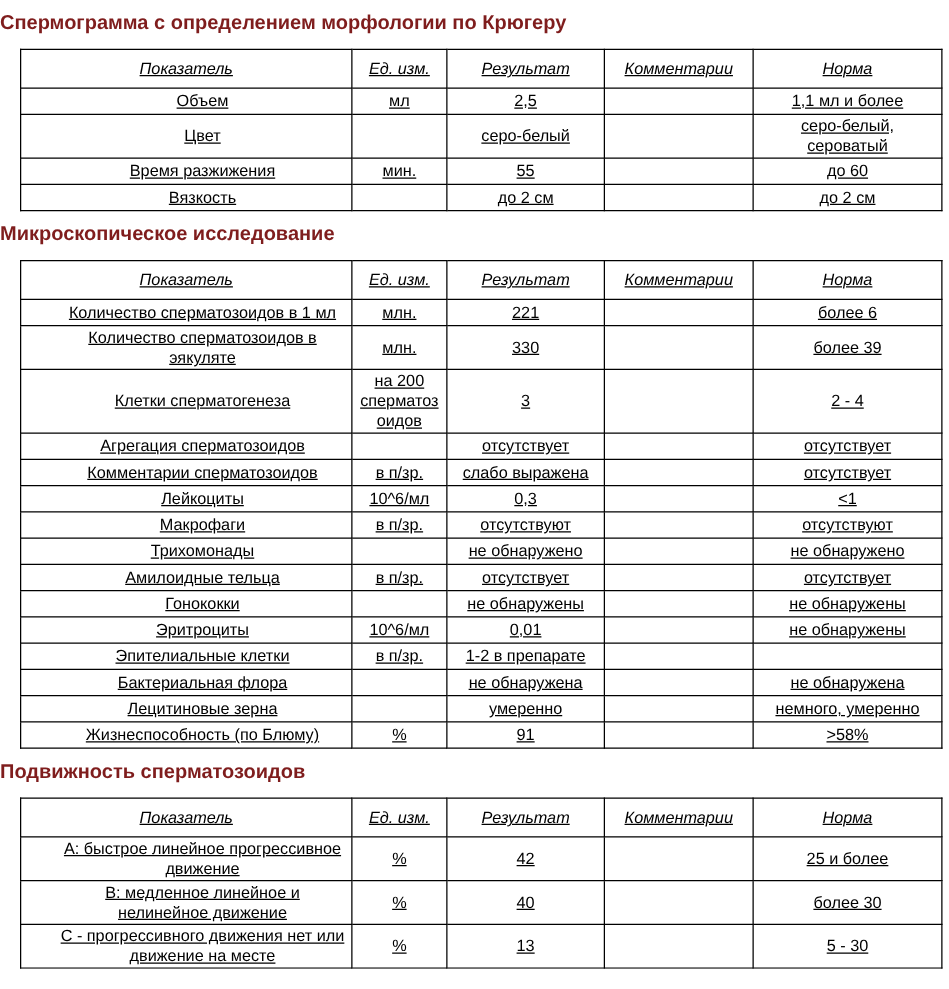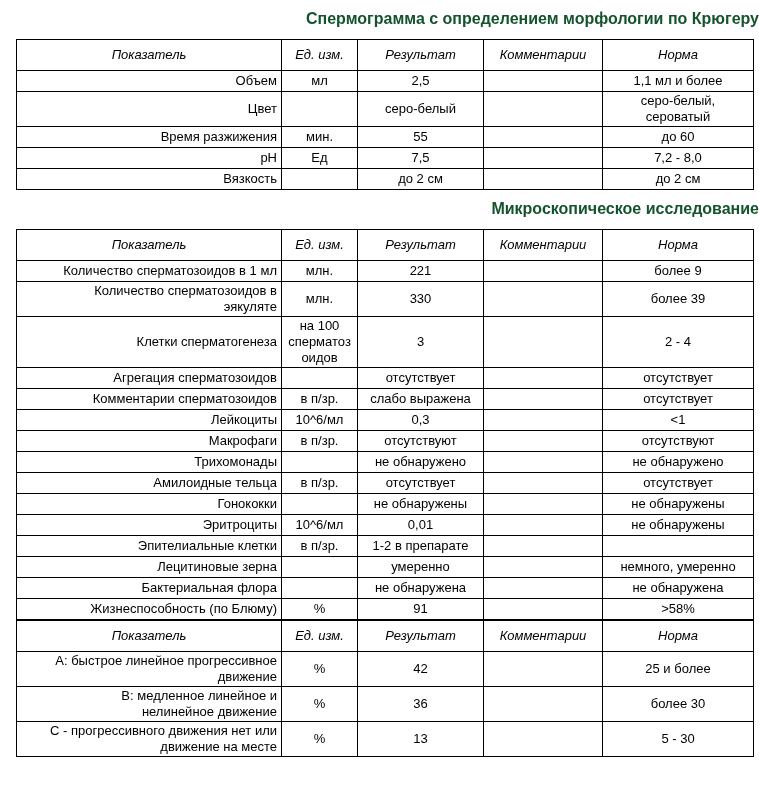--- a/index.html
+++ b/index.html
@@ -10,49 +10,50 @@
     color: #000000;
   }
   .doc {
     width: 759px;
     box-sizing: border-box;
     padding-top: 6px;
   }
   .section-title {
     font-size: 16px;
     font-weight: bold;
-    text-align: right;
+    text-align: left;
     margin: 10px 0 11px 0;
-    color: #14532d;
+    color: #7f1d1d;
   }
   .section-title.first { margin-top: 4px; }
   table.params {
     border-collapse: collapse;
     table-layout: fixed;
     width: 737px;
     margin-left: 16px;
     font-size: 13px;
     line-height: 16px;
+    text-decoration: underline;
   }
   table.params th, table.params td {
     border: 1px solid #000000;
     padding: 1px 4px;
     vertical-align: middle;
     overflow: hidden;
     word-wrap: break-word;
     white-space: pre-line;
   }
   table.params th {
     font-style: italic;
     font-weight: normal;
     text-align: center;
     height: 28px;
   }
   table.params td { height: 18px; text-align: center; }
-  table.params td.c0 { text-align: right; padding-left: 30px; }
+  table.params td.c0 { text-align: center; padding-left: 30px; }
   .col-param   { width: 265px; }
   .col-unit    { width: 76px; }
   .col-result  { width: 126px; }
   .col-comment { width: 119px; }
   .col-norm    { width: 151px; }
 </style>
 </head>
 <body>
 
 <div class="doc">
@@ -90,27 +91,20 @@
 сероватый</td>
         </tr>
         <tr>
           <td class="c0">Время разжижения</td>
           <td class="c1">мин.</td>
           <td class="c2">55</td>
           <td class="c3"></td>
           <td class="c4">до 60</td>
         </tr>
         <tr>
-          <td class="c0">pH</td>
-          <td class="c1">Ед</td>
-          <td class="c2">7,5</td>
-          <td class="c3"></td>
-          <td class="c4">7,2 - 8,0</td>
-        </tr>
-        <tr>
           <td class="c0">Вязкость</td>
           <td class="c1"></td>
           <td class="c2">до 2 см</td>
           <td class="c3"></td>
           <td class="c4">до 2 см</td>
         </tr>
       </tbody>
   </table>
 
   <h2 class="section-title">Микроскопическое исследование</h2>
@@ -128,32 +122,32 @@
           <th>Ед. изм.</th>
           <th>Результат</th>
           <th>Комментарии</th>
           <th>Норма</th>
         </tr>
         <tr>
           <td class="c0">Количество сперматозоидов в 1 мл</td>
           <td class="c1">млн.</td>
           <td class="c2">221</td>
           <td class="c3"></td>
-          <td class="c4">более 9</td>
+          <td class="c4">более 6</td>
         </tr>
         <tr>
           <td class="c0">Количество сперматозоидов в эякуляте</td>
           <td class="c1">млн.</td>
           <td class="c2">330</td>
           <td class="c3"></td>
           <td class="c4">более 39</td>
         </tr>
         <tr>
           <td class="c0">Клетки сперматогенеза</td>
-          <td class="c1">на 100
+          <td class="c1">на 200
 сперматоз
 оидов</td>
           <td class="c2">3</td>
           <td class="c3"></td>
           <td class="c4">2 - 4</td>
         </tr>
         <tr>
           <td class="c0">Агрегация сперматозоидов</td>
           <td class="c1"></td>
           <td class="c2">отсутствует</td>
@@ -210,43 +204,44 @@
           <td class="c4">не обнаружены</td>
         </tr>
         <tr>
           <td class="c0">Эпителиальные клетки</td>
           <td class="c1">в п/зр.</td>
           <td class="c2">1-2 в препарате</td>
           <td class="c3"></td>
           <td class="c4"></td>
         </tr>
         <tr>
+          <td class="c0">Бактериальная флора</td>
+          <td class="c1"></td>
+          <td class="c2">не обнаружена</td>
+          <td class="c3"></td>
+          <td class="c4">не обнаружена</td>
+        </tr>
+        <tr>
           <td class="c0">Лецитиновые зерна</td>
           <td class="c1"></td>
           <td class="c2">умеренно</td>
           <td class="c3"></td>
           <td class="c4">немного, умеренно</td>
-        </tr>
-        <tr>
-          <td class="c0">Бактериальная флора</td>
-          <td class="c1"></td>
-          <td class="c2">не обнаружена</td>
-          <td class="c3"></td>
-          <td class="c4">не обнаружена</td>
         </tr>
         <tr>
           <td class="c0">Жизнеспособность (по Блюму)</td>
           <td class="c1">%</td>
           <td class="c2">91</td>
           <td class="c3"></td>
           <td class="c4">&gt;58%</td>
         </tr>
       </tbody>
   </table>
 
+  <h2 class="section-title">Подвижность сперматозоидов</h2>
   <table class="params">
     <colgroup>
       <col class="col-param">
         <col class="col-unit">
         <col class="col-result">
       <col class="col-comment">
         <col class="col-norm">
     </colgroup>
     <tbody>
         <tr>
@@ -259,21 +254,21 @@
         <tr>
           <td class="c0">А: быстрое линейное прогрессивное движение</td>
           <td class="c1">%</td>
           <td class="c2">42</td>
           <td class="c3"></td>
           <td class="c4">25 и более</td>
         </tr>
         <tr>
           <td class="c0">В: медленное линейное и нелинейное движение</td>
           <td class="c1">%</td>
-          <td class="c2">36</td>
+          <td class="c2">40</td>
           <td class="c3"></td>
           <td class="c4">более 30</td>
         </tr>
         <tr>
           <td class="c0">С - прогрессивного движения нет или движение на месте</td>
           <td class="c1">%</td>
           <td class="c2">13</td>
           <td class="c3"></td>
           <td class="c4">5 - 30</td>
         </tr>

